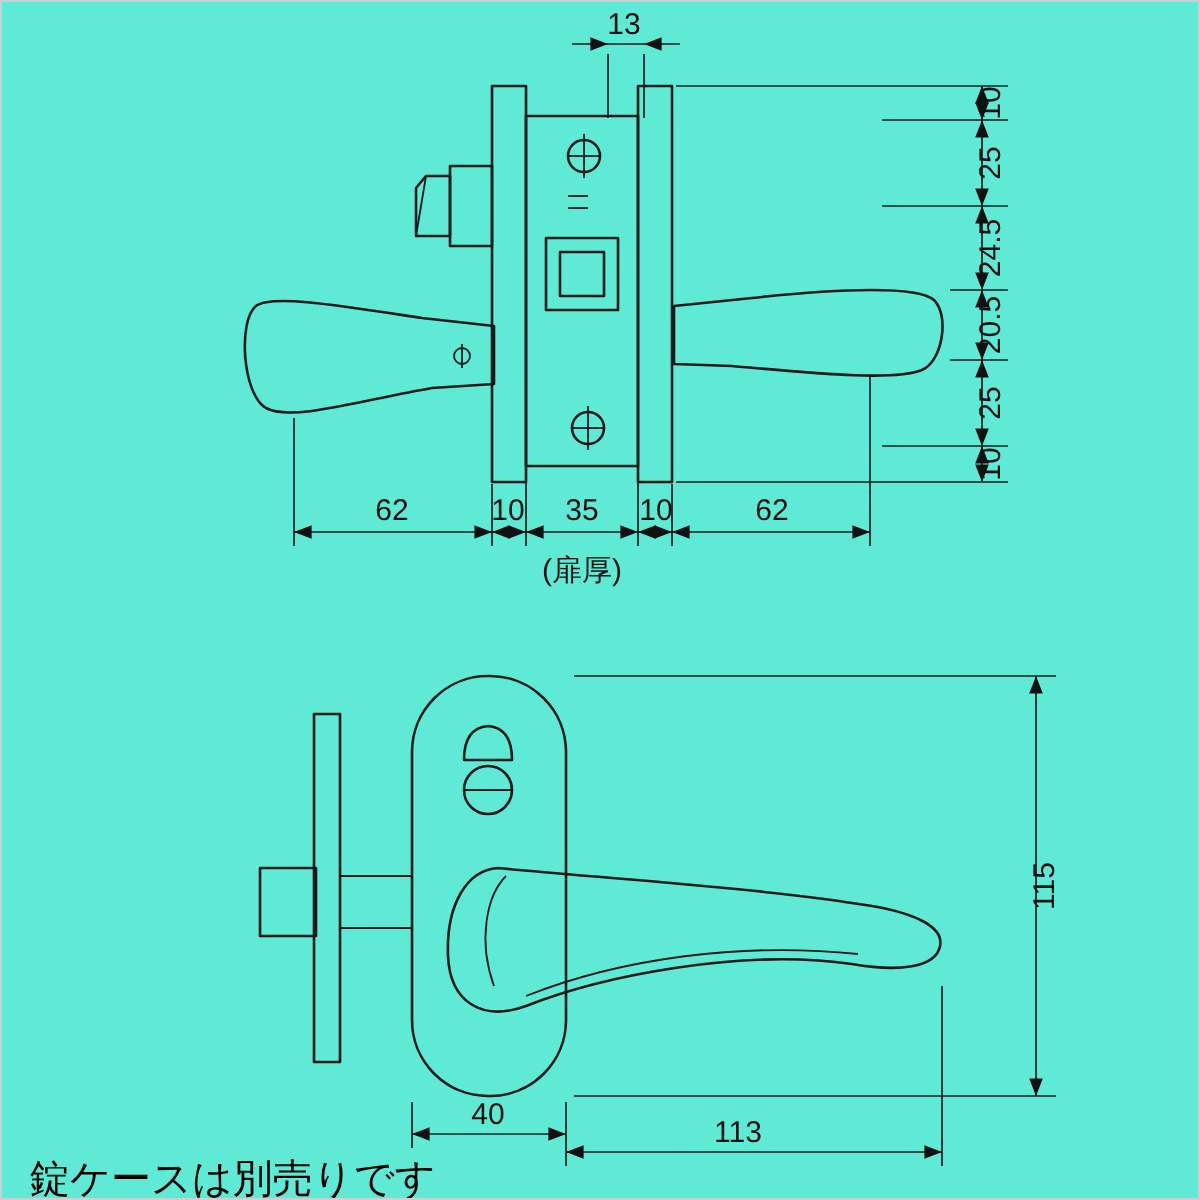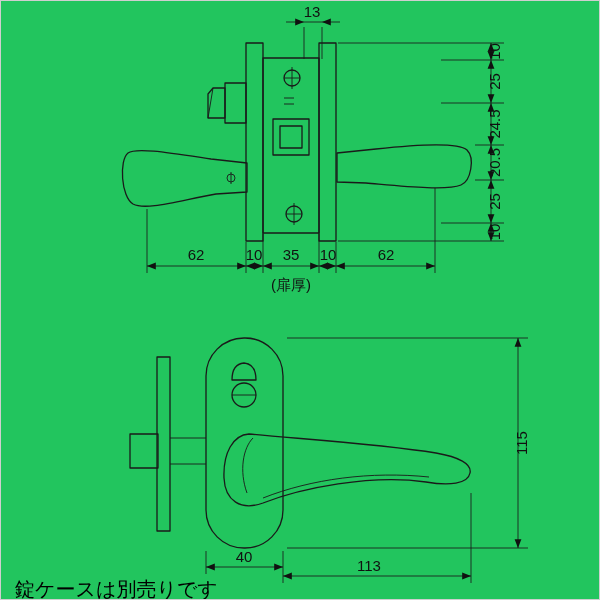--- a/index.html
+++ b/index.html
@@ -1,18 +1,18 @@
 <!DOCTYPE html>
 <html><head>
 <meta charset="utf-8">
 <style>
   html,body{margin:0;padding:0;background:#fff;}
   .frame{
     position:relative;width:598px;height:598px;
-    border:1px solid #cfcfcf;background:#22c55e;overflow:hidden;
+    border:1px solid #cfcfcf;background:#5eead4;overflow:hidden;
     font-family:"Liberation Sans",sans-serif;
     text-align:right;
   }
   svg{display:block;}
   .part{fill:none;stroke:#1a1a1a;stroke-width:1.3;stroke-linejoin:round;}
   .thin{fill:none;stroke:#1a1a1a;stroke-width:0.9;}
   .dimline{fill:none;stroke:#1a1a1a;stroke-width:0.85;}
   text.dim{fill:#111;font-size:15px;font-family:"Liberation Sans",sans-serif;}
   text.caption{fill:#000;font-size:20px;font-family:"Liberation Sans",sans-serif;}
 </style>

